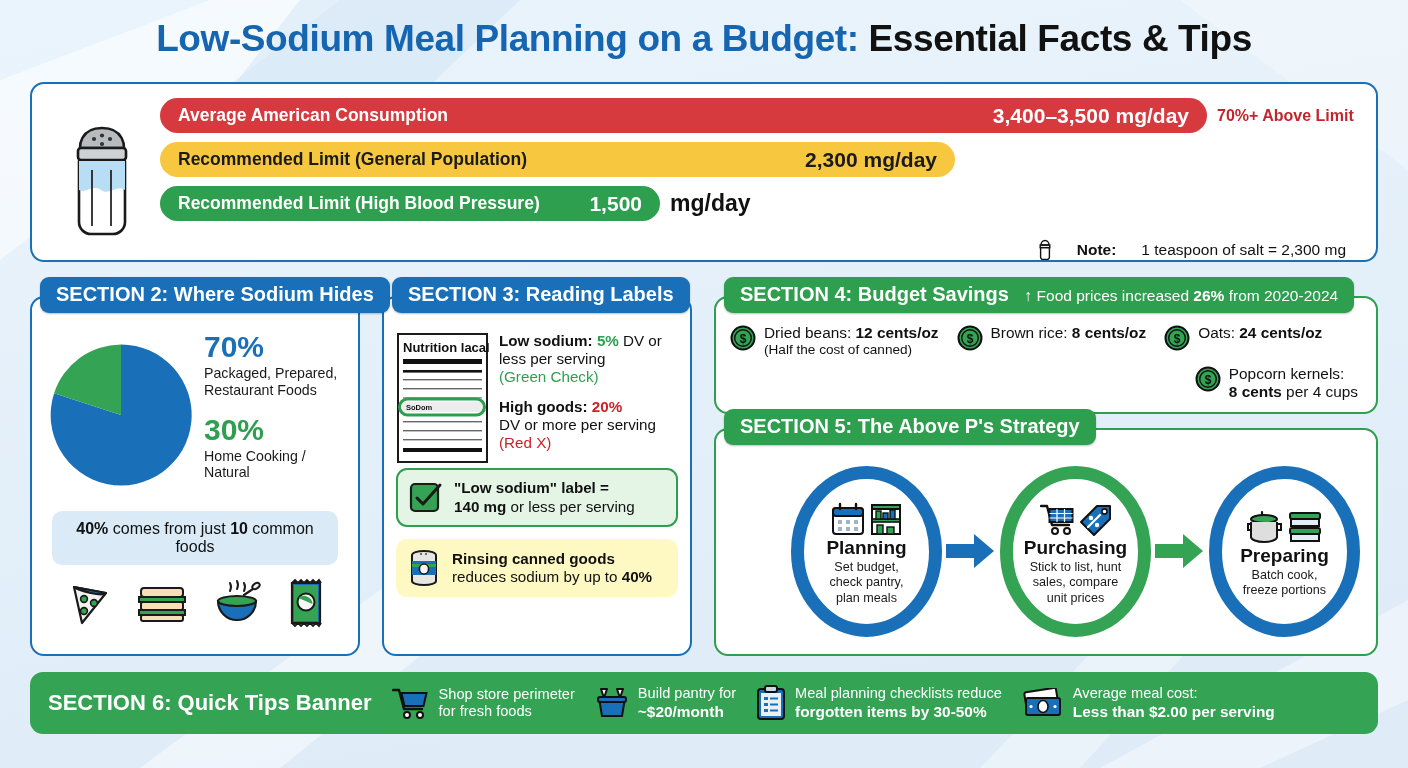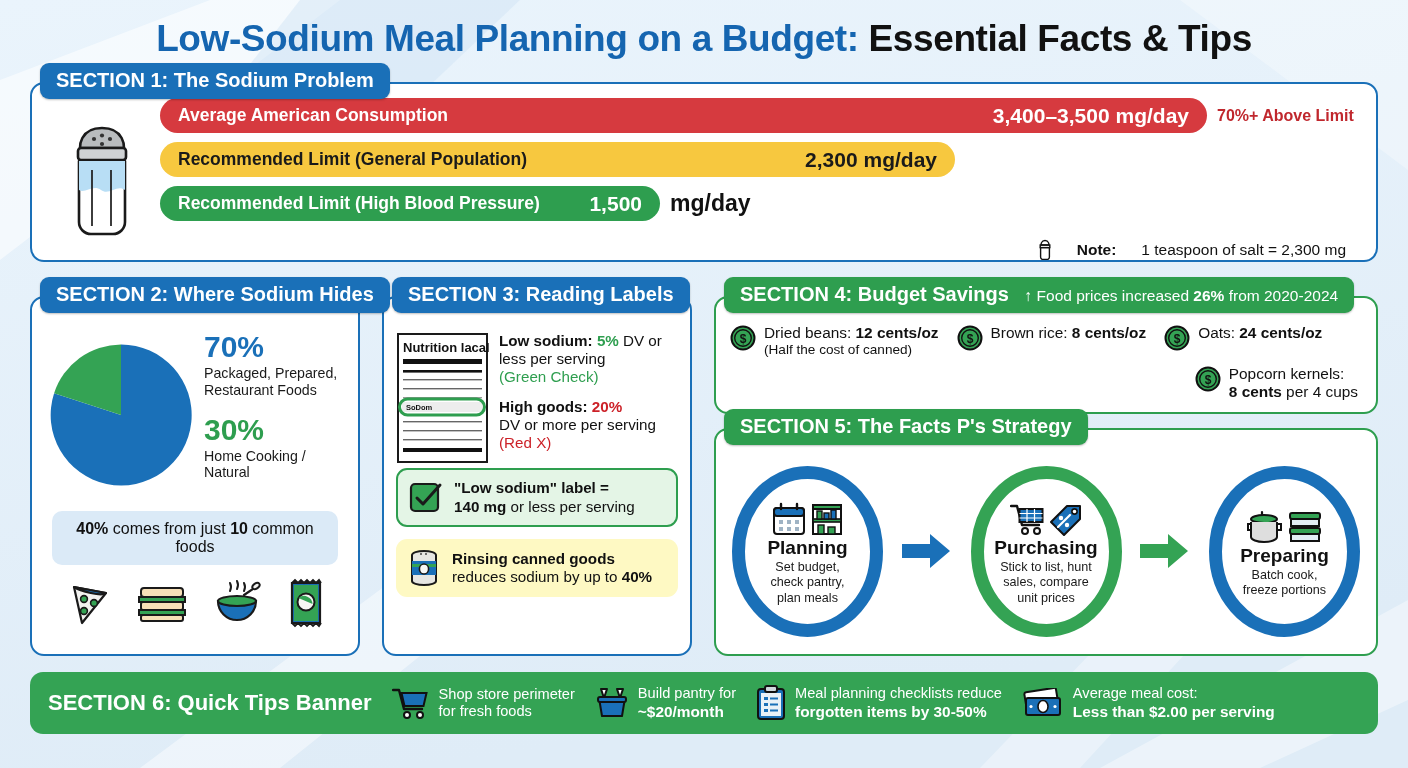--- a/index.html
+++ b/index.html
@@ -100,21 +100,21 @@
   #sec4 { height:118px; padding:26px 14px 8px; }
   .s4-items { display:flex; align-items:flex-start; gap:18px; }
   .s4-item { display:flex; align-items:flex-start; gap:8px; font-size:15.4px; color:#111; line-height:1.2; }
   .s4-item b { font-weight:bold; }
   .s4-item .sm { font-size:13.6px; }
   .coin { flex:0 0 26px; margin-top:1px; }
   .s4-extra { display:flex; justify-content:flex-end; margin-top:6px; padding-right:4px; }
 
   
   #sec5 { margin-top:14px; flex:1; padding:28px 14px 10px; }
-  .ppp { display:flex; align-items:center; justify-content:space-between; height:100%; gap:0; }
+  .ppp { display:flex; align-items:center; justify-content:flex-end; height:100%; gap:0; }
   .ring { width:155px; height:175px; position:relative; flex:0 0 155px; }
   .ring .ring-inner { position:absolute; inset:0; display:flex; flex-direction:column; align-items:center; justify-content:center; padding:0 14px; }
   .ring .ico { display:flex; gap:4px; align-items:flex-end; height:40px; margin-bottom:2px; }
   .ring .pname { font-size:19px; font-weight:bold; color:#111; line-height:1; }
   .ring .pdesc { font-size:12.6px; color:#1a1a1a; text-align:center; line-height:1.2; margin-top:3px; }
   .arrow { flex:0 0 54px; display:flex; align-items:center; justify-content:center; }
 
   
   #sec6 {
     margin-top:16px; height:62px; background:#34a354; border-radius:13px;
@@ -147,21 +147,20 @@
 </div>
 
 <div class="page">
 
   <div class="title">
     <span class="t-blue">Low-Sodium Meal Planning on a Budget:</span>
     <span class="t-black">Essential Facts &amp; Tips</span>
   </div>
 
   <div class="panel" id="sec1">
-    <div class="tab">SECTION 1: The Sodium Problem</div>
     <div class="s1-row">
 
       <div class="salt-shaker">
         <svg width="74" height="136" viewBox="0 0 74 136">
           <path d="M15 44 C15 44 14 24 37 24 C60 24 59 44 59 44 Z" fill="#b9bcbe" stroke="#1a1a1a" stroke-width="2.6" stroke-linejoin="round"></path>
           <circle cx="29" cy="35" r="2.1" fill="#333"></circle>
             <circle cx="37" cy="31.5" r="2.1" fill="#333"></circle>
           <circle cx="45" cy="35" r="2.1" fill="#333"></circle>
             <circle cx="37" cy="40" r="2.1" fill="#333"></circle>
           <rect x="13" y="44" width="48" height="12" rx="3" fill="#cfd2d4" stroke="#1a1a1a" stroke-width="2.6"></rect>
@@ -380,21 +379,21 @@
             </svg>
             <div>
               <span>Popcorn kernels:</span><br>
               <b>8 cents</b><span> per 4 cups</span>
             </div>
           </div>
         </div>
       </div>
 
       <div class="panel green" id="sec5">
-        <div class="tab green">SECTION 5: The Facts P's Strategy</div>
+        <div class="tab green">SECTION 5: The Above P's Strategy</div>
 
         <div class="ppp">
 
           <div class="ring">
             <svg width="155" height="175" viewBox="0 0 155 175" style="position:absolute;inset:0">
               <ellipse cx="77.5" cy="87.5" rx="69" ry="79" fill="#fff" stroke="#1a70b8" stroke-width="13"></ellipse>
             </svg>
             <div class="ring-inner">
               <div class="ico">
                 <svg width="34" height="34" viewBox="0 0 34 34">

